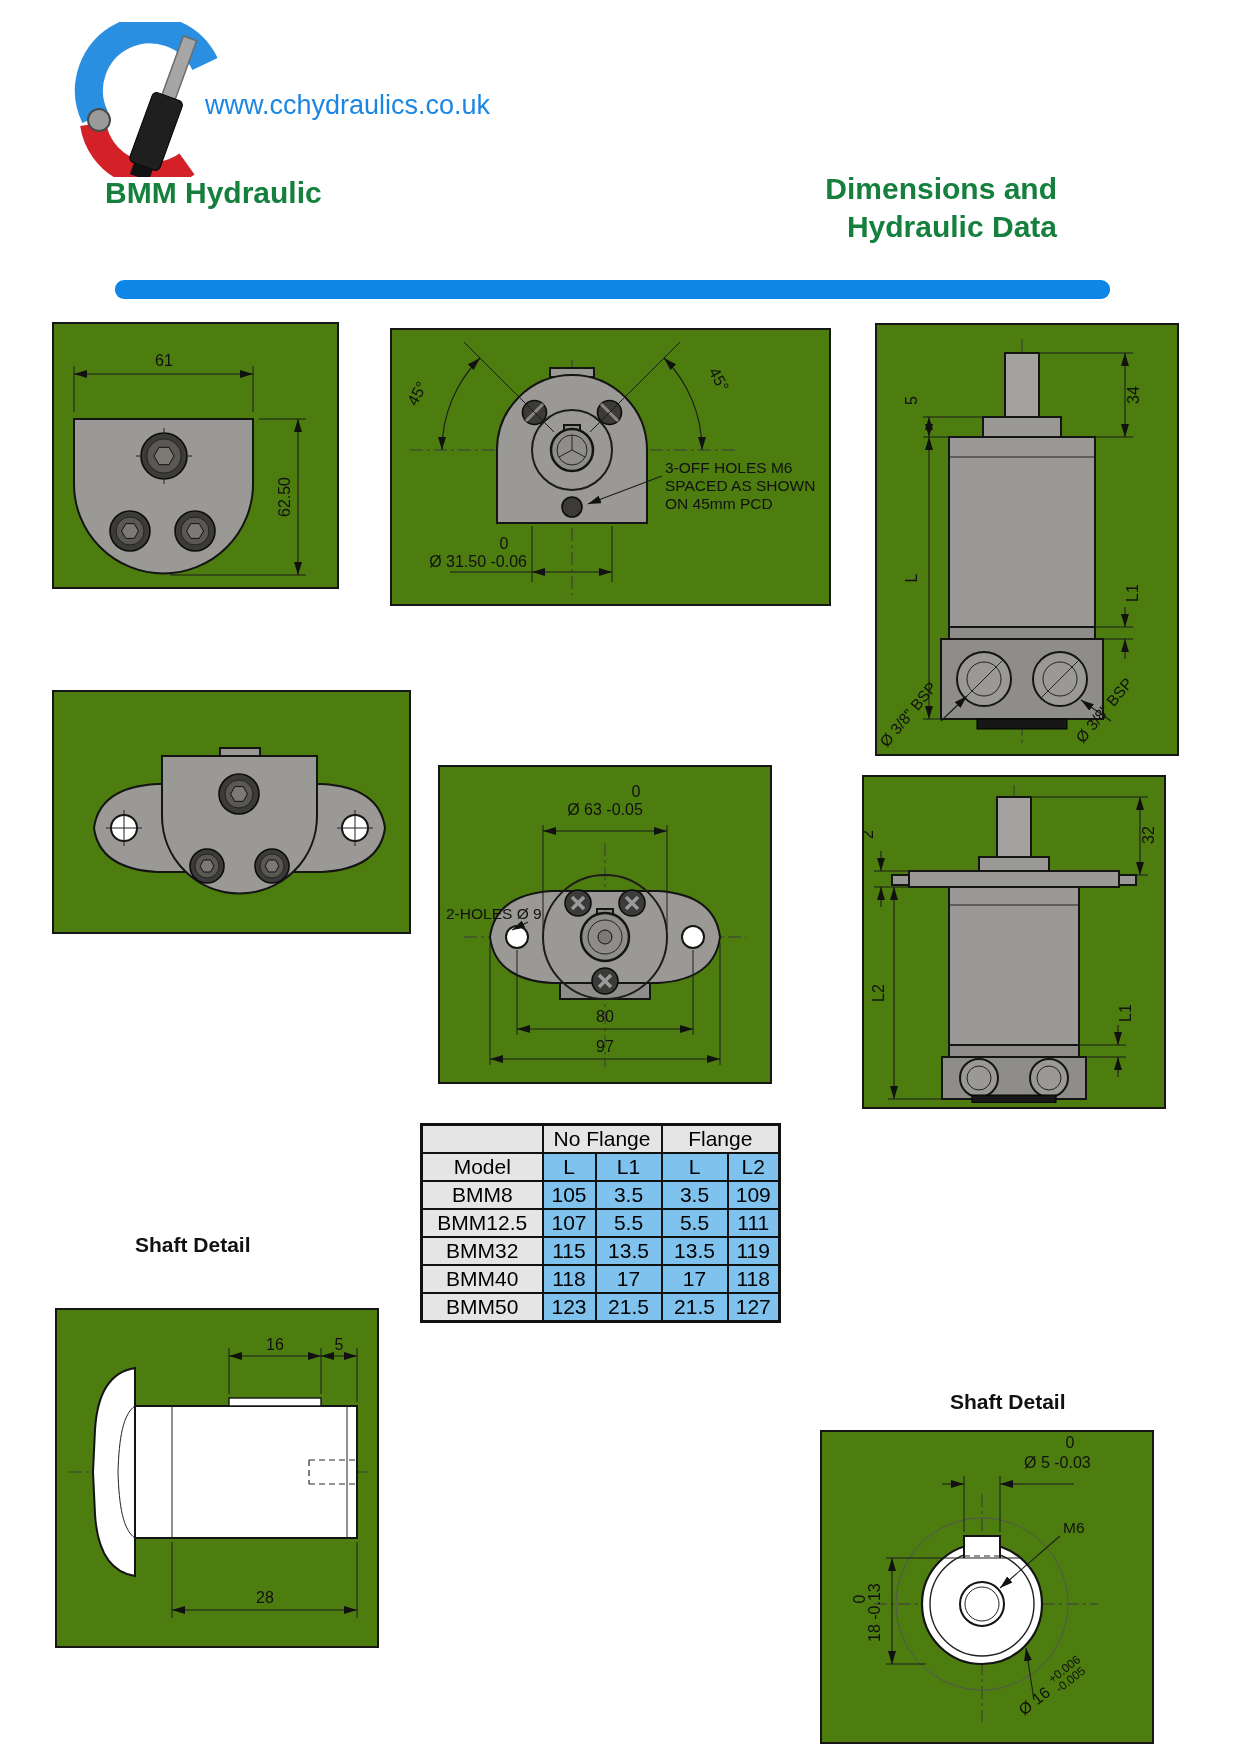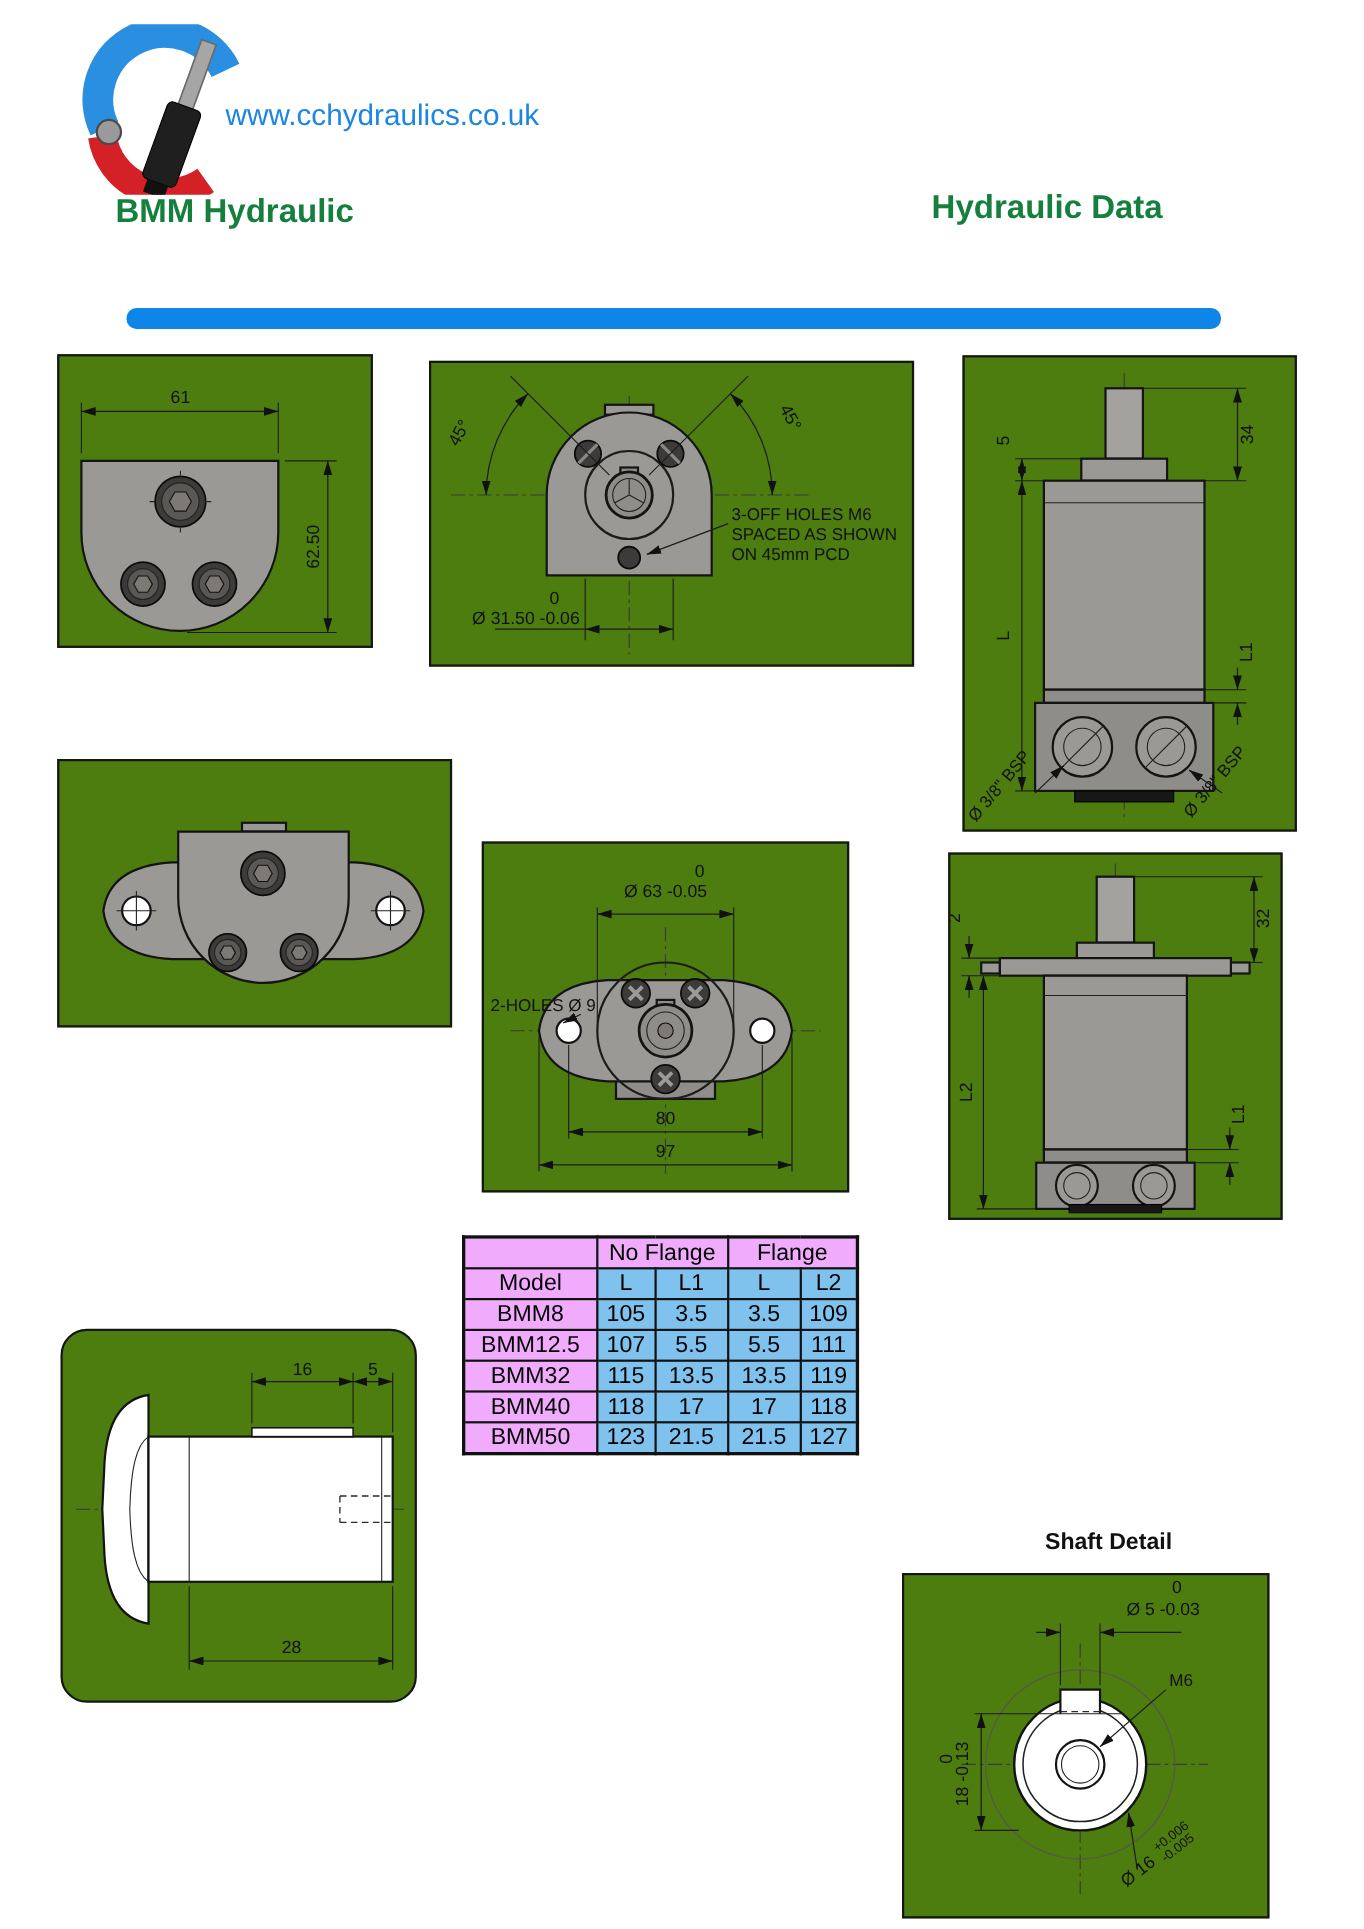--- a/index.html
+++ b/index.html
@@ -22,21 +22,21 @@
   .body-l{fill:#a4a29e;stroke:#141414;stroke-width:2;}
   .body-d{fill:#8f8d89;stroke:#141414;stroke-width:2;}
   .white{fill:#ffffff;stroke:#141414;stroke-width:2;}
   .dark{fill:#3d3b39;stroke:#0c0c0c;stroke-width:1.6;}
   .mid{fill:#5a5854;stroke:#222;stroke-width:1;}
   .lite{fill:#7d7a75;stroke:#111;stroke-width:1;}
   .thin{stroke:#222;stroke-width:1;fill:none;}
   
   table.dim-table{border-collapse:collapse;border:3px solid #111;font-size:21px;}
   table.dim-table td{border:2px solid #111;text-align:center;padding:0 2px;height:26px;}
-  td.pink{background:#f0abfc;} td.blue{background:#7fc2ee;}
+  td.pink{background:#e5e5e5;} td.blue{background:#7fc2ee;}
 </style>
 </head>
 <body>
 
 <div class="page">
 
   <svg class="abs" style="left:55px;top:22px;" width="170" height="155" viewBox="0 0 170 155">
     <path d="M38,102 A60,60 0 0 0 132,142" stroke="#d42027" stroke-width="26" fill="none"></path>
     <path d="M150,42 A60,60 0 1 0 40,95" stroke="#2a8fe0" stroke-width="28" fill="none"></path>
     <circle cx="44" cy="98" r="11" fill="#9a9a9a" stroke="#4a4a4a" stroke-width="2"></circle>
@@ -45,20 +45,21 @@
       <rect x="94" y="74" width="32" height="74" rx="5" fill="#1f1f1f" stroke="#000" stroke-width="1"></rect>
       <rect x="100" y="148" width="20" height="12" fill="#111"></rect>
     </g>
   </svg>
   <div class="abs url" style="left:205px;top:90px;">www.cchydraulics.co.uk</div>
 
   <div class="abs brand-title" style="left:105px;top:174px;width:420px;">
     <div>BMM Hydraulic</div>
   </div>
   <div class="abs brand-title" style="right:135px;top:170px;width:420px;text-align:right;">
+    <div>Dimensions and</div>
     <div>Hydraulic Data</div>
   </div>
   <div class="abs bar" style="left:115px;top:280px;width:995px;height:19px;"></div>
 
   <div class="dbox" style="left:52px;top:322px;width:283px;height:263px;">
     <svg width="279" height="259" viewBox="0 0 279 259">
       <defs>
         <marker id="e1" markerWidth="13" markerHeight="8" refX="13" refY="4" orient="auto" markerUnits="userSpaceOnUse">
             <path d="M0,0 L13,4 L0,8 Z" fill="#111"></path>
           </marker>
@@ -416,21 +417,21 @@
       <td class="pink">BMM50</td>
       <td class="blue">123</td>
       <td class="blue">21.5</td>
       <td class="blue">21.5</td>
       <td class="blue">127</td>
     </tr>
   </tbody>
     </table>
 
   <div class="abs shaft-title" style="left:135px;top:1233px;">Shaft Detail</div>
-  <div class="dbox" style="left:55px;top:1208px;width:320px;height:336px;border-radius:24px;">
+  <div class="dbox" style="left:55px;top:1308px;width:320px;height:336px;">
     <svg width="316" height="332" viewBox="0 0 316 332">
       <defs>
         <marker id="e6" markerWidth="13" markerHeight="8" refX="13" refY="4" orient="auto" markerUnits="userSpaceOnUse">
             <path d="M0,0 L13,4 L0,8 Z" fill="#111"></path>
           </marker>
         <marker id="s6" markerWidth="13" markerHeight="8" refX="0" refY="4" orient="auto" markerUnits="userSpaceOnUse">
             <path d="M13,0 L0,4 L13,8 Z" fill="#111"></path>
           </marker>
       </defs>
       <path class="cl" d="M12,162 H310"></path>

